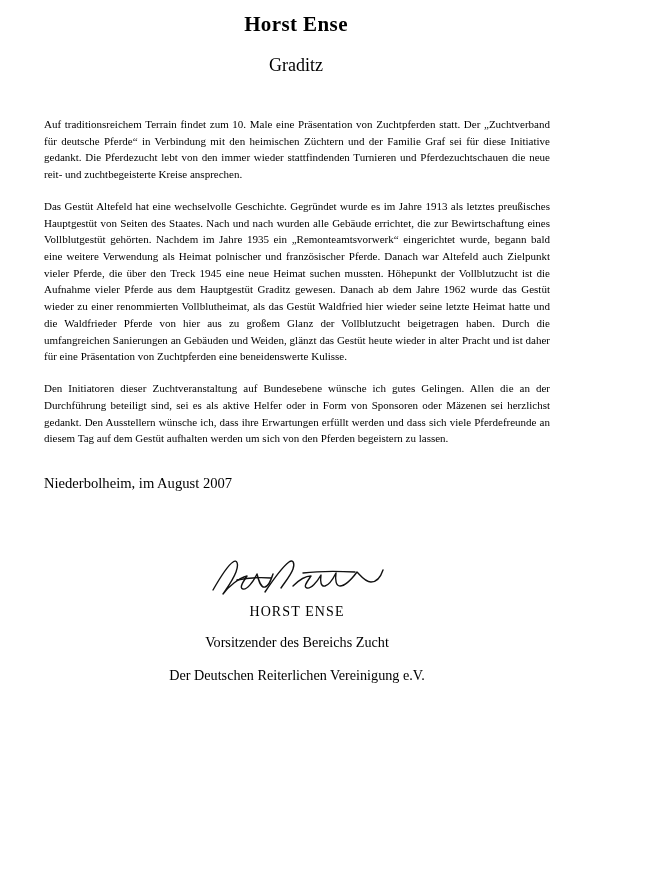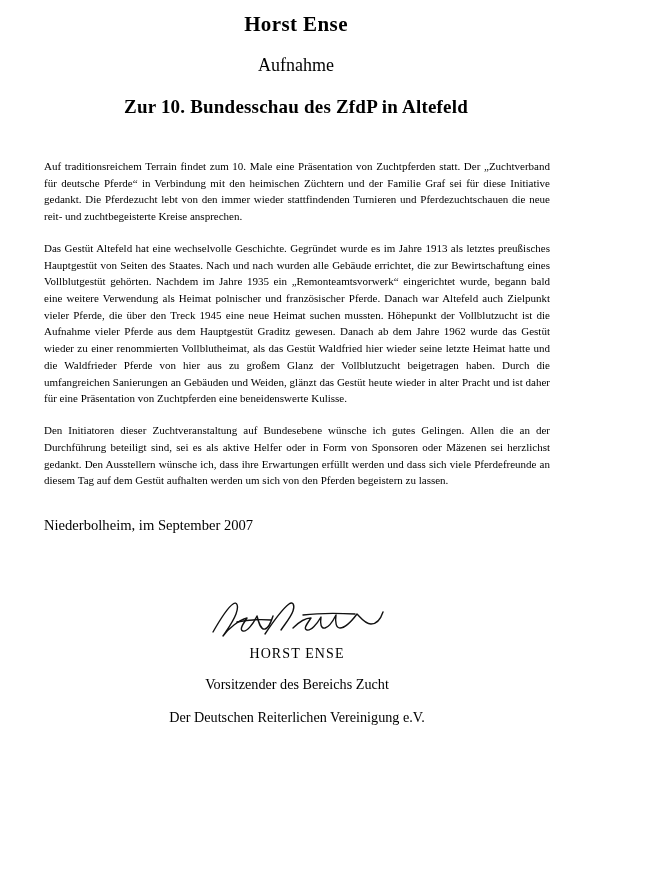--- a/index.html
+++ b/index.html
@@ -86,29 +86,28 @@
     margin: 16px 0 0 0;
   }
 </style>
 </head>
 <body>
 
 <div class="page">
 
   <div class="header-block">
     <h1 class="author-name">Horst Ense</h1>
-    <h2 class="doc-kind">Aufnahme</h2>
-    <h2 class="doc-title">Zur 10. Bundesschau des ZfdP in Altefeld</h2>
+    <h2 class="doc-kind">Graditz</h2>
   </div>
 
   <div class="body-block">
     <p class="para">Auf traditionsreichem Terrain findet zum 10. Male eine Präsentation von Zuchtpferden statt. Der „Zuchtverband für deutsche Pferde“ in Verbindung mit den heimischen Züchtern und der Familie Graf sei für diese Initiative gedankt. Die Pferdezucht lebt von den immer wieder stattfindenden Turnieren und Pferdezuchtschauen die neue reit- und zuchtbegeisterte Kreise ansprechen.</p>
     <p class="para">Das Gestüt Altefeld hat eine wechselvolle Geschichte. Gegründet wurde es im Jahre 1913 als letztes preußisches Hauptgestüt von Seiten des Staates. Nach und nach wurden alle Gebäude errichtet, die zur Bewirtschaftung eines Vollblutgestüt gehörten. Nachdem im Jahre 1935 ein „Remonteamtsvorwerk“ eingerichtet wurde, begann bald eine weitere Verwendung als Heimat polnischer und französischer Pferde. Danach war Altefeld auch Zielpunkt vieler Pferde, die über den Treck 1945 eine neue Heimat suchen mussten. Höhepunkt der Vollblutzucht ist die Aufnahme vieler Pferde aus dem Hauptgestüt Graditz gewesen. Danach ab dem Jahre 1962 wurde das Gestüt wieder zu einer renommierten Vollblutheimat, als das Gestüt Waldfried hier wieder seine letzte Heimat hatte und die Waldfrieder Pferde von hier aus zu großem Glanz der Vollblutzucht beigetragen haben. Durch die umfangreichen Sanierungen an Gebäuden und Weiden, glänzt das Gestüt heute wieder in alter Pracht und ist daher für eine Präsentation von Zuchtpferden eine beneidenswerte Kulisse.</p>
     <p class="para gap-before">Den Initiatoren dieser Zuchtveranstaltung auf Bundesebene wünsche ich gutes Gelingen. Allen die an der Durchführung beteiligt sind, sei es als aktive Helfer oder in Form von Sponsoren oder Mäzenen sei herzlichst gedankt. Den Ausstellern wünsche ich, dass ihre Erwartungen erfüllt werden und dass sich viele Pferdefreunde an diesem Tag auf dem Gestüt aufhalten werden um sich von den Pferden begeistern zu lassen.</p>
-    <p class="date-line">Niederbolheim, im September 2007</p>
+    <p class="date-line">Niederbolheim, im August 2007</p>
 
     <div class="signature-area">
       <svg class="signature-svg" width="180" height="46" viewBox="0 0 180 46">
         <g fill="none" stroke="#111111" stroke-width="1.4" stroke-linecap="round" stroke-linejoin="round">
           <path d="M6 34 C14 20, 20 10, 26 6 C30 3, 32 8, 29 16 C26 24, 20 32, 16 38 C22 30, 32 22, 40 20 C36 26, 32 32, 36 33 C40 34, 46 26, 50 18 C52 26, 54 32, 58 31 C62 30, 64 24, 66 18"></path>
           <path d="M30 24 C40 22, 52 21, 64 22"></path>
           <path d="M58 36 C66 24, 74 12, 82 6 C86 3, 88 7, 86 13 C84 19, 78 26, 74 32"></path>
           <path d="M86 30 C92 24, 98 20, 104 20 C100 26, 96 31, 100 32 C104 33, 110 26, 114 19 C113 26, 114 31, 118 30 C122 29, 126 23, 129 17 C128 24, 129 30, 133 30 C138 30, 144 24, 150 16 C154 20, 158 26, 164 26 C170 26, 174 20, 176 14"></path>
           <path d="M96 17 C112 15, 130 15, 148 16"></path>
         </g>

